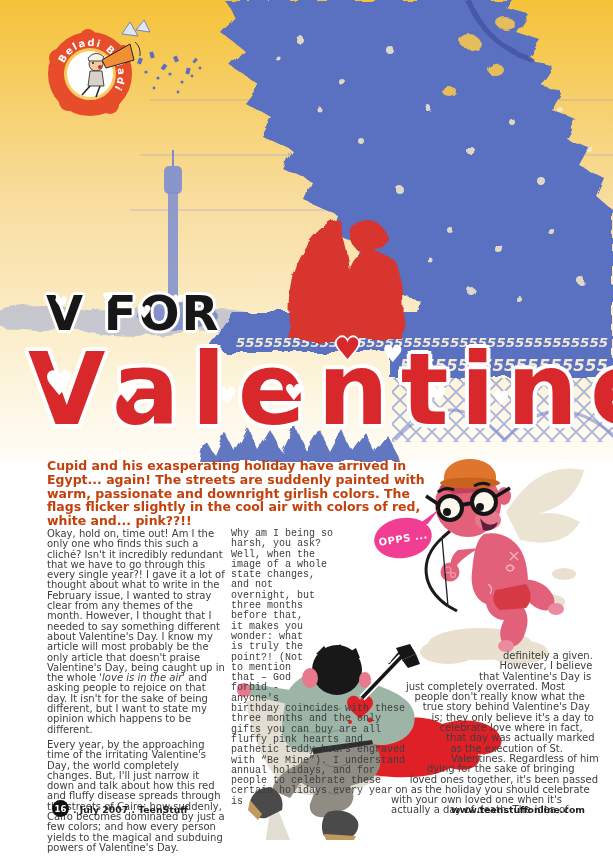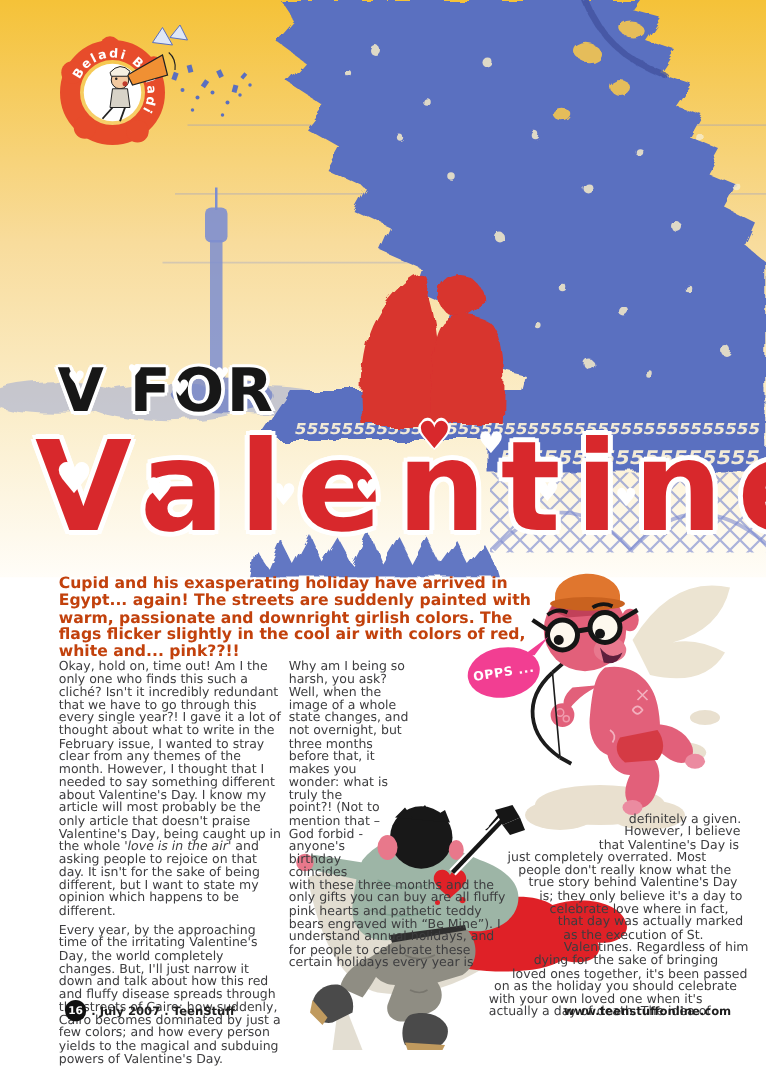--- a/index.html
+++ b/index.html
@@ -20,21 +20,21 @@
   .hrt{position:absolute;z-index:4;color:#fff;font-weight:bold;line-height:1;pointer-events:none;}
   .hrt.red{color:#d8282c;text-shadow:-2px 0 0 #fff,2px 0 0 #fff,0 -2px 0 #fff,0 2px 0 #fff;}
 
   
   .intro{position:absolute;left:47px;top:459px;width:398px;z-index:5;margin:0;
          font-size:12.5px;line-height:13.8px;font-weight:bold;color:#c2410c;}
   .col{position:absolute;z-index:5;font-size:10px;line-height:10.3px;color:#3d3d3f;}
   .col p{margin:0;}
   .col1{left:47px;top:529px;width:179px;}
   .col1 .p2{margin-top:5px;}
-  .col2{left:231px;top:529px;width:176px;}
+  .col2{left:231px;top:529px;width:176px;font-family:Liberation Mono, monospace;}
   .col2-float{float:right;width:112px;height:46px;margin-top:124px;
               shape-outside:polygon(42% 0,100% 0,100% 100%,0 100%);}
   .col3{left:391px;top:651px;width:210px;text-align:left;}
   .col3-float{float:left;width:130px;height:158px;
       shape-outside:polygon(0 0,112px 0,112px 10px,88px 12px,88px 21px,10px 22px,14px 40px,
       24px 52px,32px 62px,42px 74px,50px 84px,56px 94px,60px 104px,34px 114px,18px 124px,4px 134px,0 144px);}
 
   
   .beladi{position:absolute;left:38px;top:16px;z-index:3;}
   .cupid{position:absolute;left:388px;top:452px;z-index:2;}

